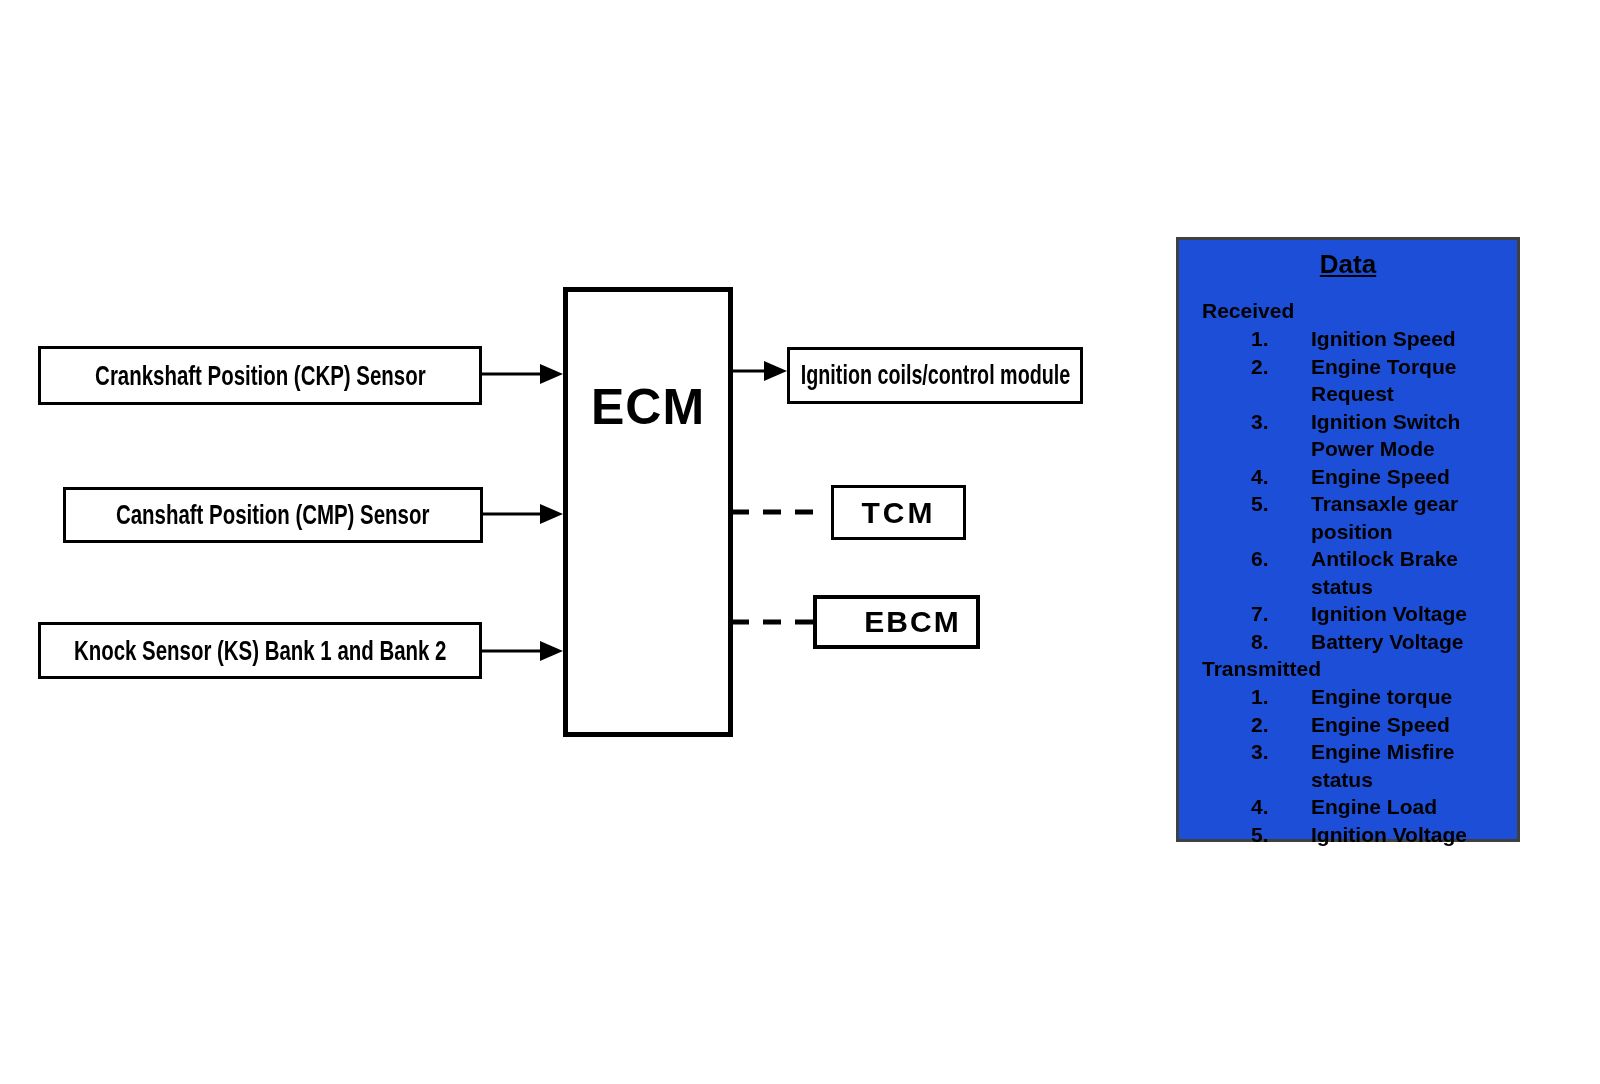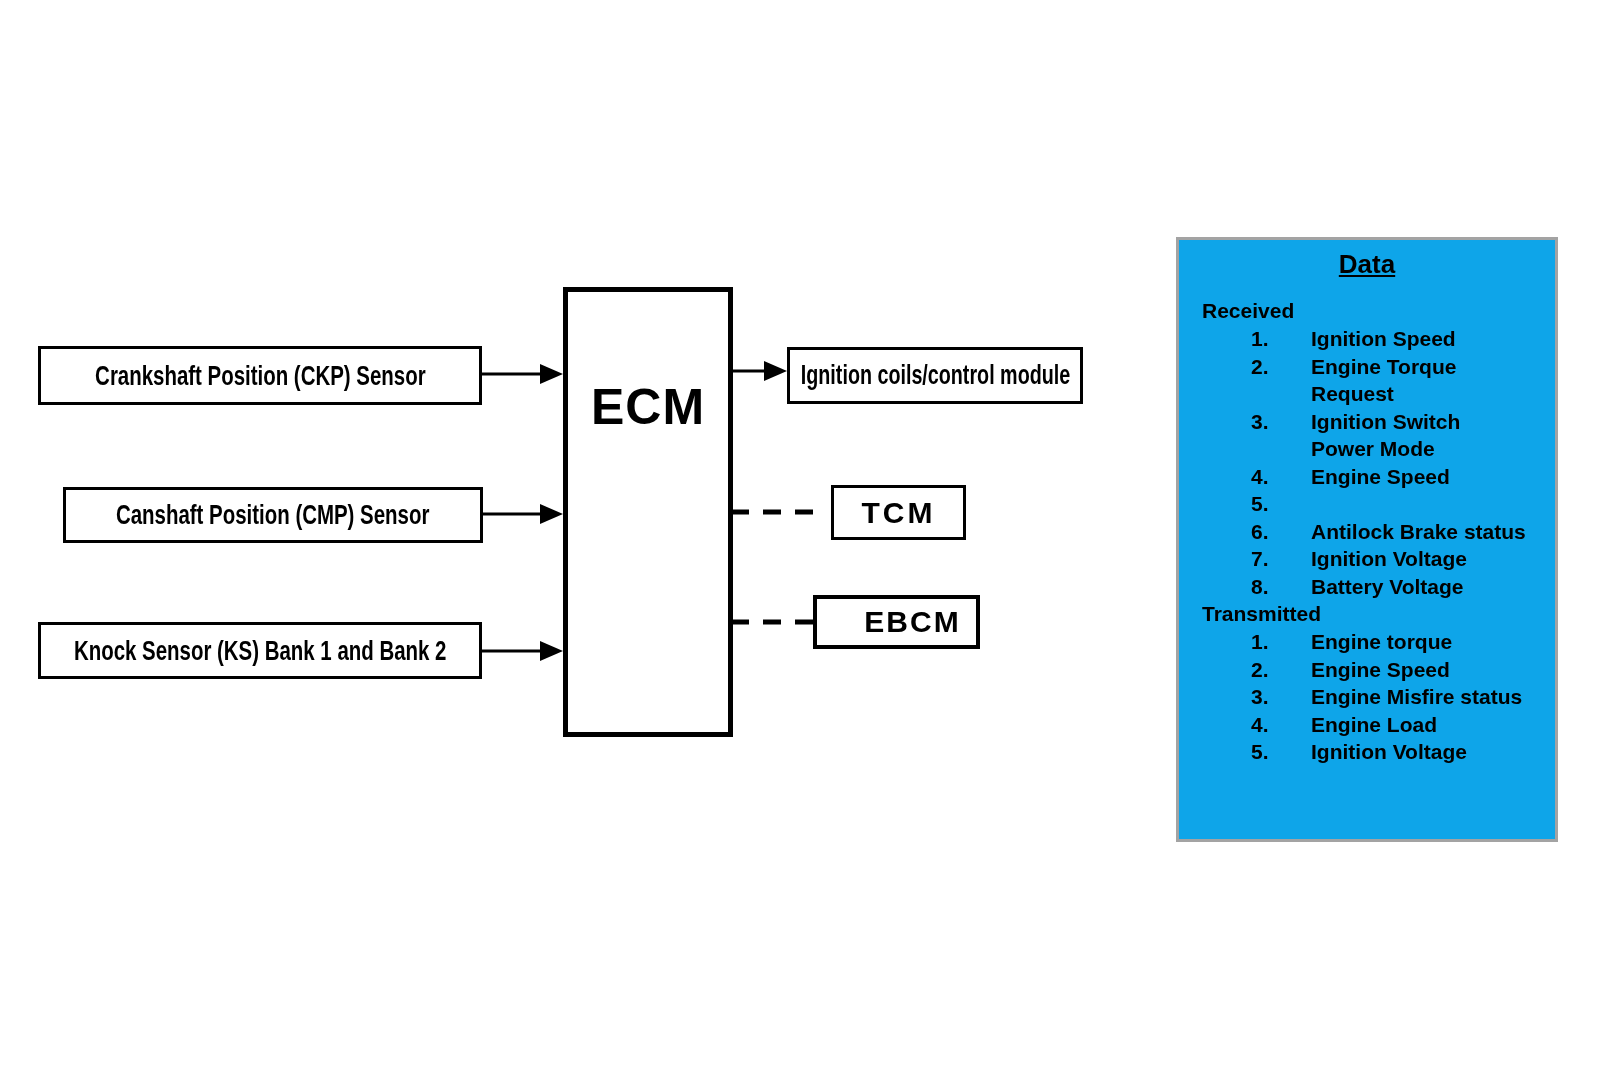--- a/index.html
+++ b/index.html
@@ -25,22 +25,22 @@
   #box-ign{left:787px;top:347px;width:296px;height:57px;text-align:right;}
   #box-ign .node-label{font-size:27px;}
   #box-tcm{left:815px;top:485px;width:135px;height:55px;margin-left:16px;}
   #box-tcm .node-label{font-size:30px;letter-spacing:3px;}
   #box-ebcm{left:813px;top:595px;width:167px;height:54px;border-width:4px;padding-left:32px;}
   #box-ebcm .node-label{font-size:30px;letter-spacing:2px;}
   
   #wires{position:absolute;left:0;top:0;width:1600px;height:1084px;pointer-events:none;}
   
   #data-panel{
-    position:absolute;box-sizing:border-box;left:1176px;top:237px;width:382px;height:605px;
-    border:3px solid #a3a3a3;background:#0ea5e9;
+    position:absolute;box-sizing:border-box;left:1176px;top:237px;width:344px;height:605px;
+    border:3px solid #404040;background:#1d4ed8;
   }
   #data-title{
     text-align:center;font-weight:bold;font-size:26px;line-height:30px;
     margin-top:9px;text-decoration:underline;
   }
   .section-label{
     font-weight:bold;font-size:21px;line-height:28px;margin-left:23px;
   }
   #received-label{margin-top:18px;}
   .data-row{display:flex;font-weight:bold;font-size:21px;line-height:27.5px;}
@@ -139,20 +139,24 @@
         </span>
     </div>
     <div class="data-row">
       <span class="num">4.</span>
       <span class="item-lines">
           <span class="l1">Engine Speed</span>
         </span>
     </div>
     <div class="data-row">
       <span class="num">5.</span>
+      <span class="item-lines">
+          <span class="l1">Transaxle gear</span>
+          <span class="l2">position</span>
+        </span>
     </div>
     <div class="data-row">
       <span class="num">6.</span>
       <span class="item-lines">
           <span class="l1">Antilock Brake status</span>
         </span>
     </div>
     <div class="data-row">
       <span class="num">7.</span>
       <span class="item-lines">

